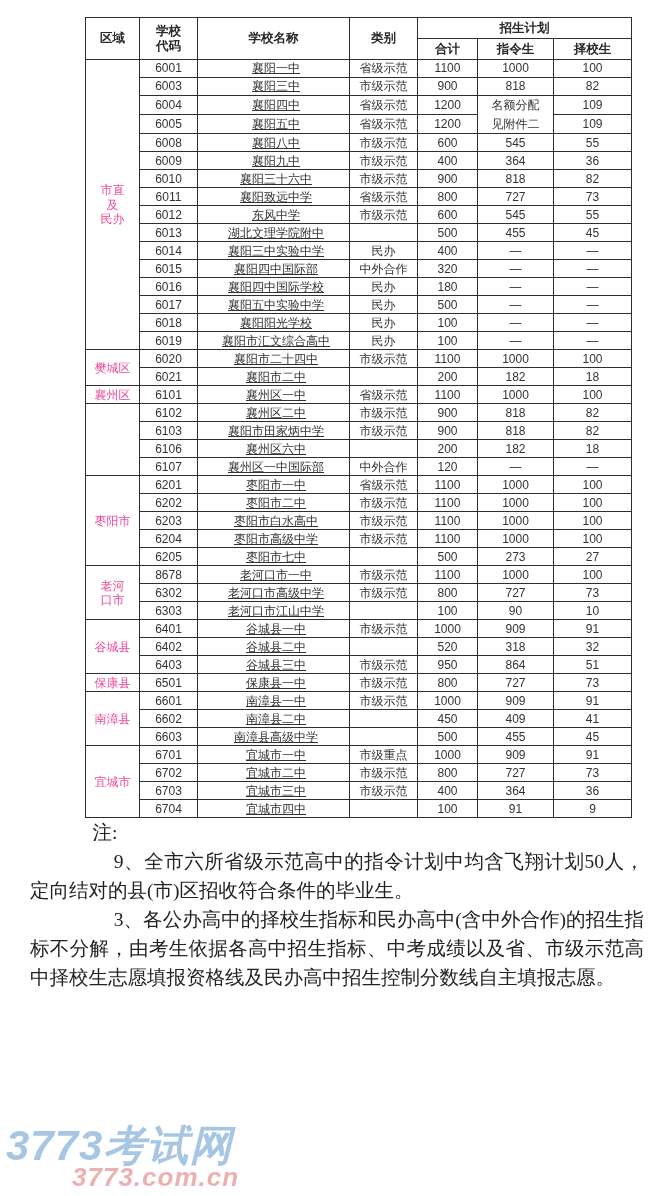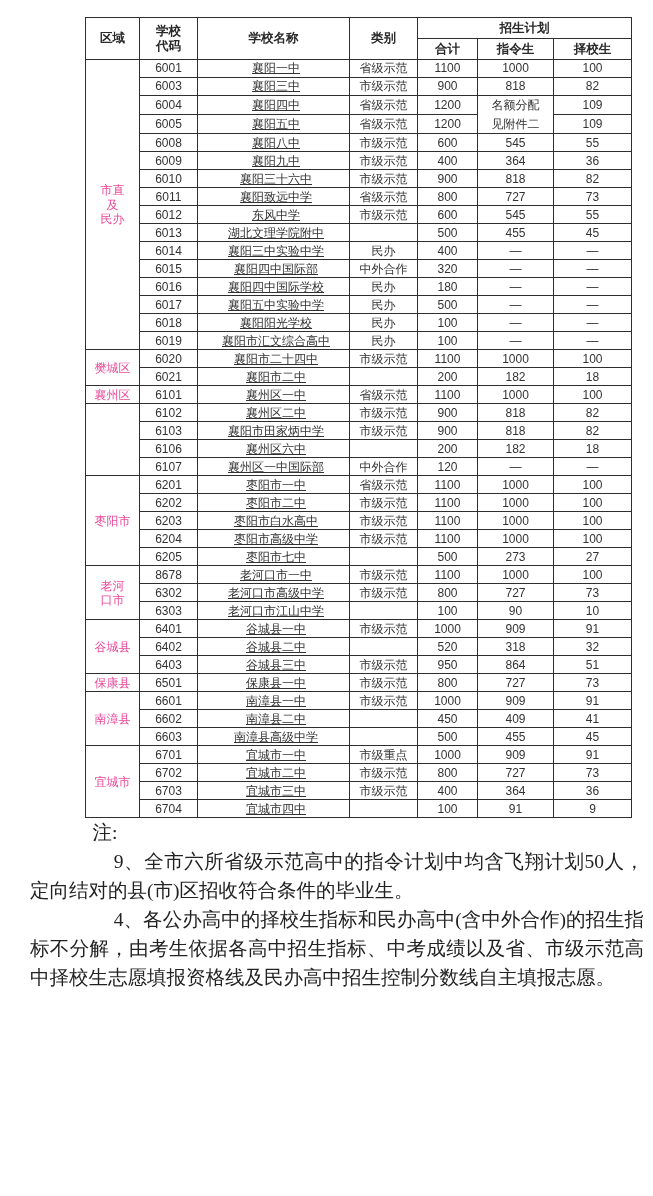--- a/index.html
+++ b/index.html
@@ -422,17 +422,21 @@
           <td>100</td>
           <td>91</td>
           <td>9</td>
         </tr>
       </tbody>
   </table>
 
   <div class="notes" id="notes-section">
       <p class="note-head">注:</p>
       <p class="note-p">9、全市六所省级示范高中的指令计划中均含飞翔计划50人，定向结对的县(市)区招收符合条件的毕业生。</p>
-      <p class="note-p">4、各公办高中的择校生指标和民办高中(含中外合作)的招生指标不分解，由考生依据各高中招生指标、中考成绩以及省、市级示范高中择校生志愿填报资格线及民办高中招生控制分数线自主填报志愿。</p>
+      <p class="note-p">3、各公办高中的择校生指标和民办高中(含中外合作)的招生指标不分解，由考生依据各高中招生指标、中考成绩以及省、市级示范高中择校生志愿填报资格线及民办高中招生控制分数线自主填报志愿。</p>
     </div>
 
+  <div class="watermark">
+    <div class="wm-line1">3773考试网</div>
+    <div class="wm-line2">3773.com.cn</div>
+  </div>
 
 </div>
 
 </body></html>

